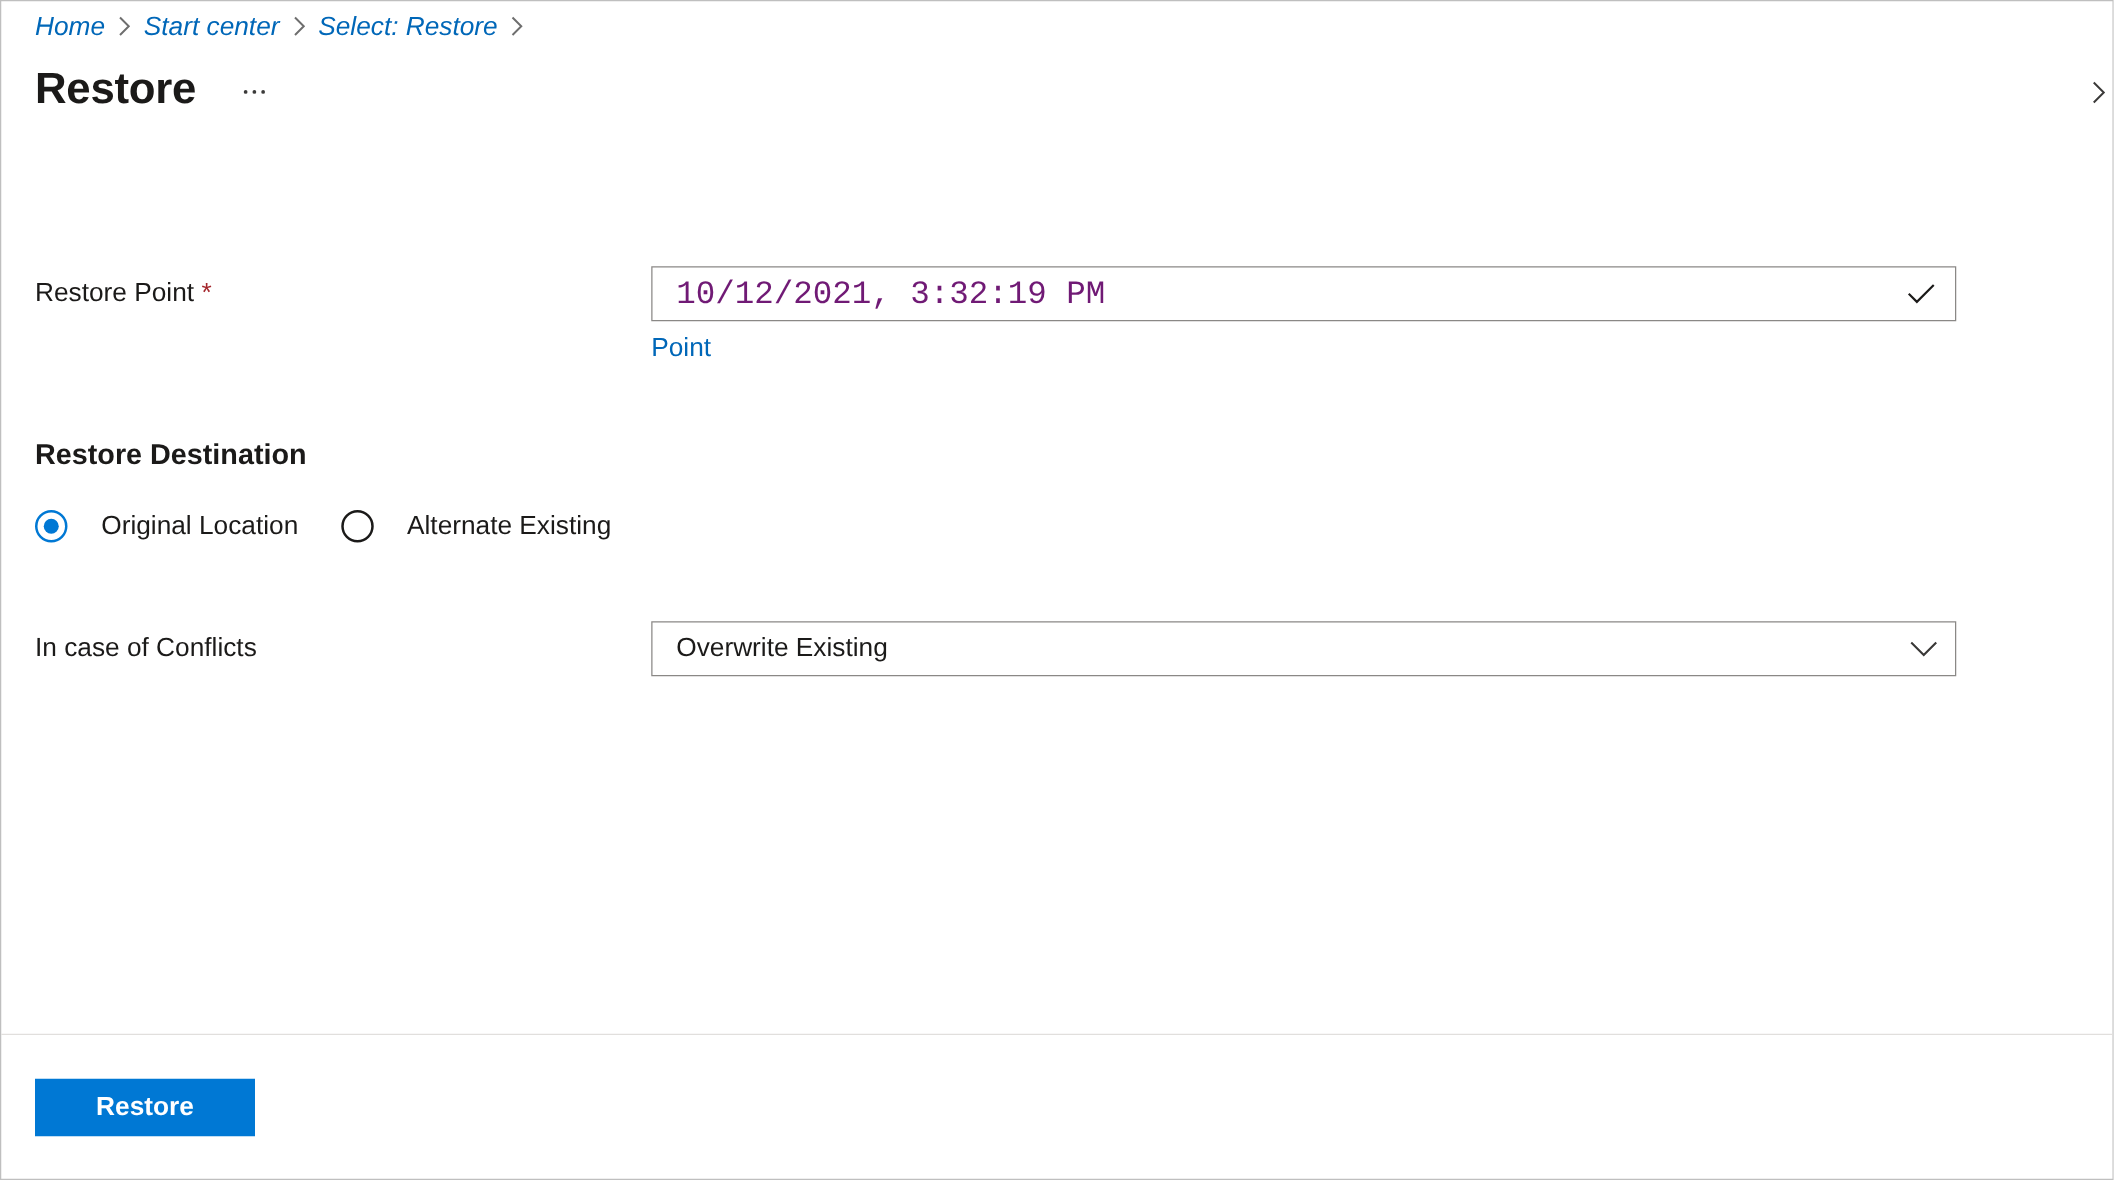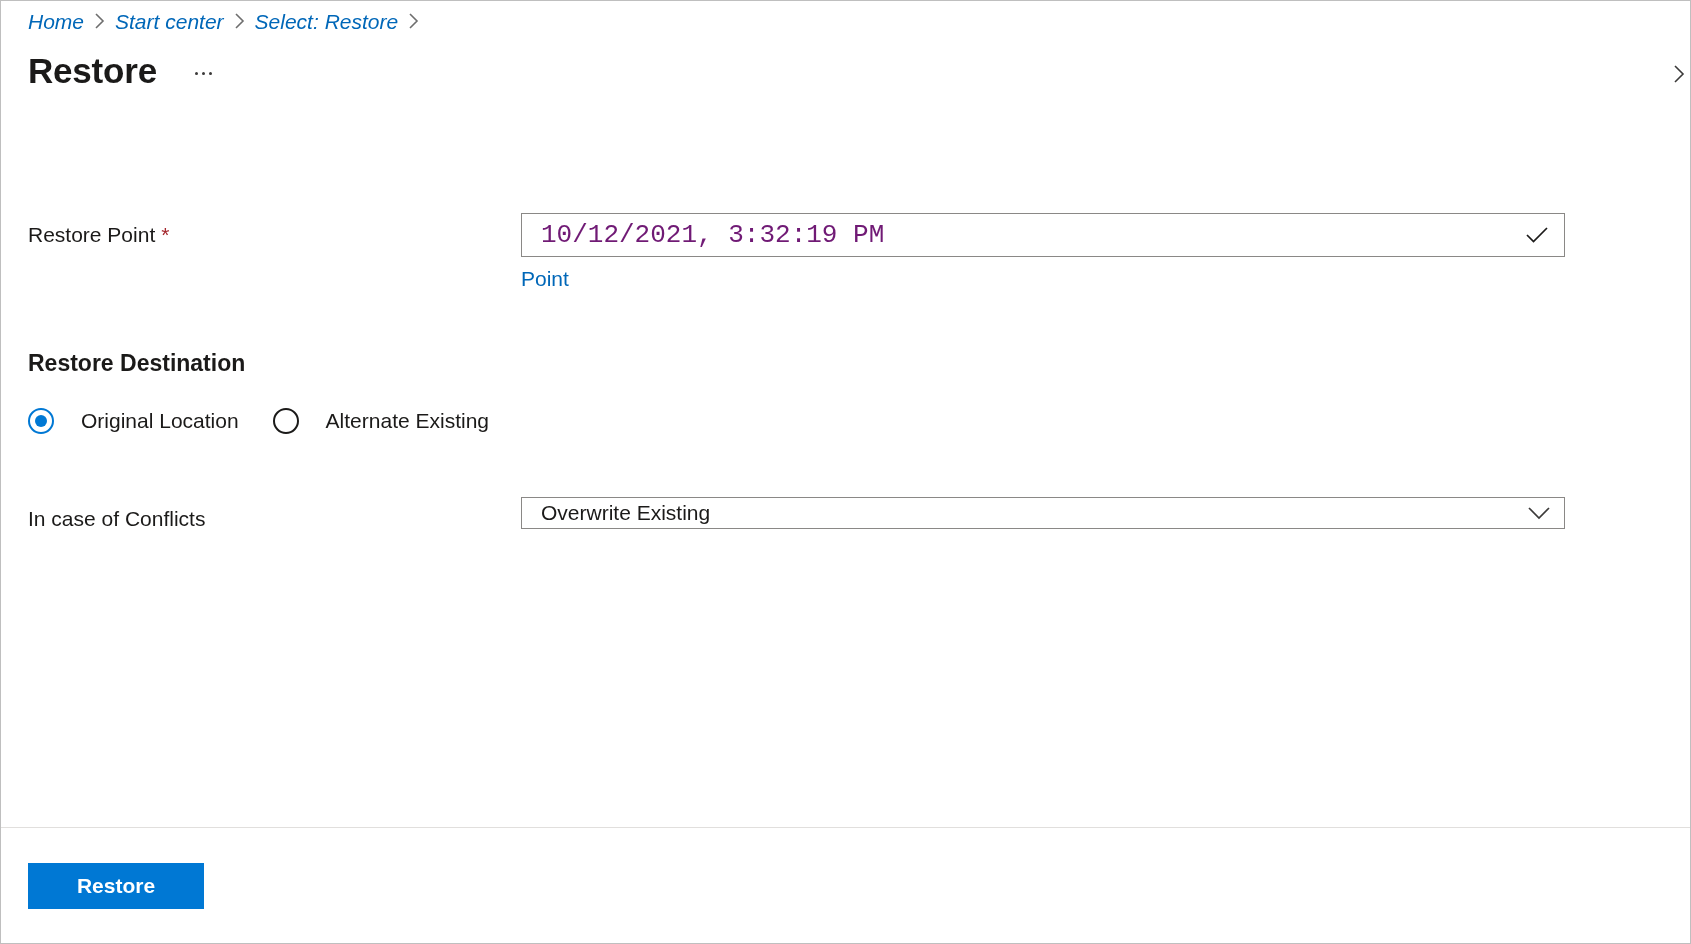--- a/index.html
+++ b/index.html
@@ -198,21 +198,21 @@
     width: 12px; height: 12px;
     border-radius: 50%;
     background: #0078d4;
   }
   .radio-label { font-size: 21px; color: #1b1a19; }
 
   .conflicts-row { margin-top: 63px; }
 
   .select-field {
     width: 1044px;
-    height: 32px;
+    height: 44px;
     border: 1px solid #8a8886;
     background: #ffffff;
     display: flex;
     align-items: center;
     padding: 0 12px 0 19px;
     cursor: pointer;
   }
   .select-value {
     flex: 1 1 auto;
     font-size: 21px;

